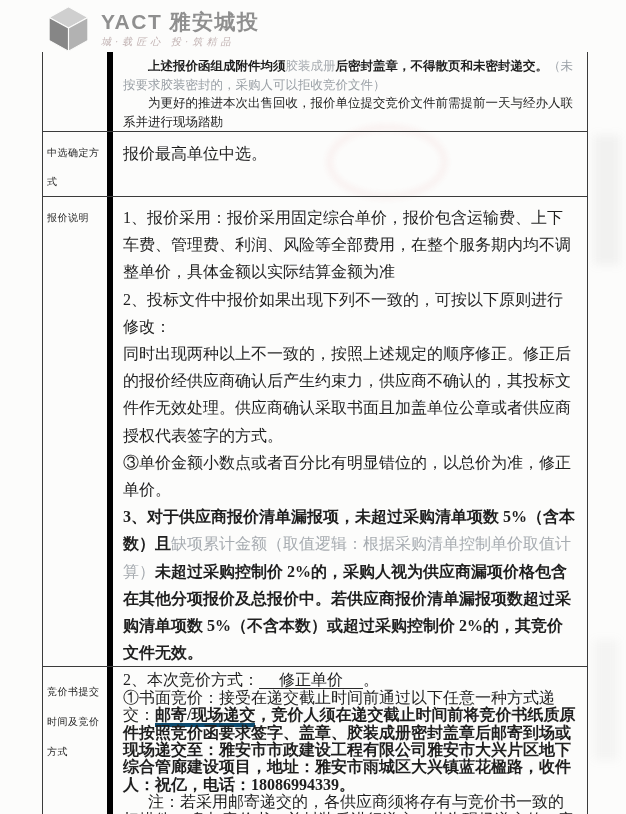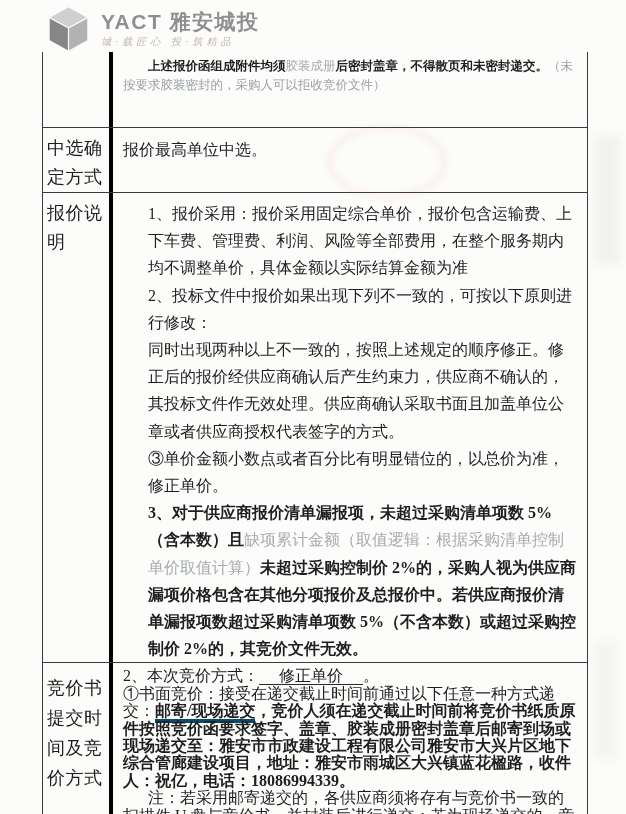--- a/index.html
+++ b/index.html
@@ -20,32 +20,32 @@
   .stamp{left:328px;top:126px;width:112px;height:66px;border:3px solid rgba(214,110,110,.35);
     border-radius:50%;filter:blur(3px);opacity:.45;}
   .smudge1{right:6px;top:135px;width:26px;height:130px;background:rgba(150,150,150,.10);filter:blur(4px);}
   .smudge2{right:8px;top:640px;width:24px;height:120px;background:rgba(150,150,150,.08);filter:blur(4px);}
   
   .doc-table{position:absolute;left:42px;top:52px;width:546px;border-bottom:1px solid #3b3b3b;}
   .row{display:flex;border-top:1px solid #3b3b3b;box-sizing:border-box;}
   .row:first-child{border-top:none;}
   .cell{box-sizing:border-box;}
   .cell.label{
-    width:71px;flex:0 0 71px;border-left:1px solid #3b3b3b;border-right:4px solid #000000;
-    padding:6px 3px 0 4px;font-size:18px;line-height:29px;letter-spacing:.5px;
+    width:71px;flex:0 0 71px;border-left:1px solid #3b3b3b;border-right:6px solid #000000;
+    padding:6px 3px 0 4px;font-size:10px;line-height:29px;letter-spacing:.5px;
   }
   .cell.content{flex:1;border-right:1px solid #3b3b3b;padding:4px 10px 0 10px;font-size:16px;}
   .para{margin:0;}
   .para.indent{text-indent:25px;}
   
   .row-binding-note{min-height:75px;}
   .row-binding-note .content{font-size:12.5px;line-height:18.5px;padding-top:5px;}
   .row-selection-method{min-height:51px;}
   .row-selection-method .content{padding-top:12px;line-height:20px;}
-  .row-quotation-notes{min-height:435px;gap:25px;}
+  .row-quotation-notes{min-height:435px;}
   .row-quotation-notes .content{line-height:27.2px;padding-top:7px;}
   .row-submission{min-height:150px;}
   .row-submission .content{line-height:17.4px;padding-top:4px;}
   .row-submission .cell.label{padding-top:10px;line-height:30px;}
   
   .seg{white-space:pre-wrap;}
   .s-bold{font-weight:bold;}
   .s-gray{color:#a6abb0;}
   .s-grayp{color:#9aa0a6;}
   .s-u{border-bottom:1px solid #2a2a2a;}
@@ -70,20 +70,21 @@
 
   <div class="artifact stamp"></div>
   <div class="artifact smudge1"></div>
   <div class="artifact smudge2"></div>
 
   <main class="doc-table" id="doc-table">
       <div class="row row-binding-note">
         <div class="cell label"></div>
         <div class="cell content">
           <p class="para indent"><span class="seg s-bold">上述报价函组成附件均须</span><span class="seg s-gray">胶装成册</span><span class="seg s-bold">后密封盖章，不得散页和未密封递交。</span><span class="seg s-grayp">（未按要求胶装密封的，采购人可以拒收竞价文件）</span></p>
+          <p class="para indent"><span class="seg s-normal">为更好的推进本次出售回收，报价单位提交竞价文件前需提前一天与经办人联系并进行现场踏勘</span></p>
         </div>
       </div>
       <div class="row row-selection-method">
         <div class="cell label">中选确定方式</div>
         <div class="cell content">
           <p class="para"><span class="seg s-normal">报价最高单位中选。</span></p>
         </div>
       </div>
       <div class="row row-quotation-notes">
         <div class="cell label">报价说明</div>

